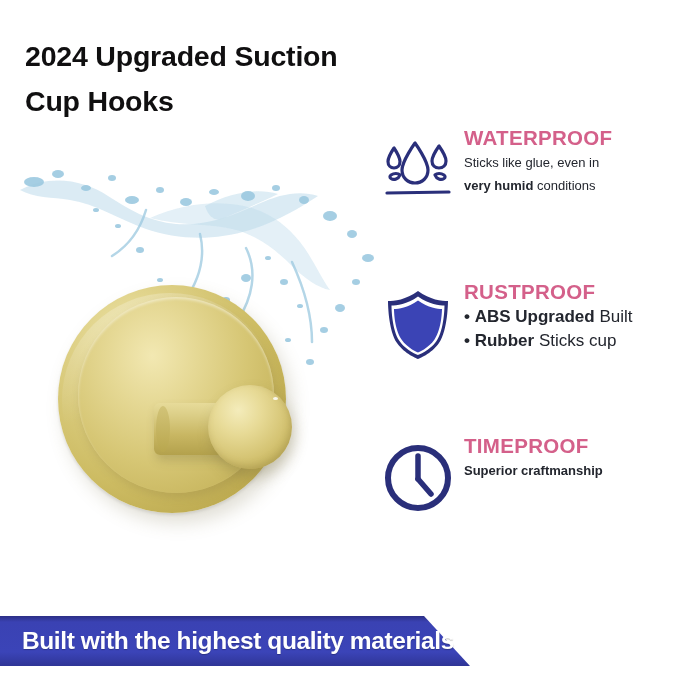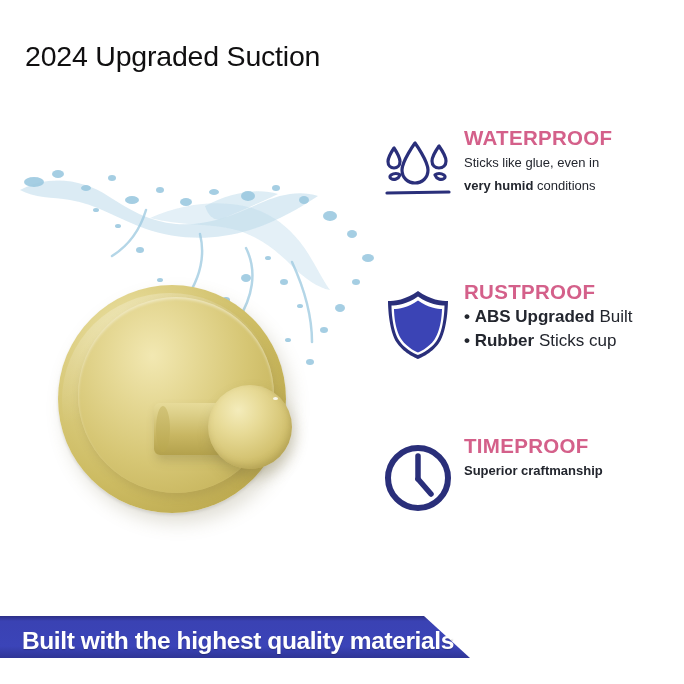--- a/index.html
+++ b/index.html
@@ -22,21 +22,21 @@
     background: #ffffff;
   }
 
   
   .title {
     position: absolute;
     left: 25px;
     top: 34px;
     width: 360px;
     font-size: 28.5px;
-    font-weight: normal;
+    font-weight: bold;
     line-height: 45px;
     color: #100f10;
     letter-spacing: -0.2px;
   }
   .title .line2 { display: block; }
 
   
   .product-area {
     position: absolute;
     left: 0px;
@@ -173,21 +173,21 @@
   }
   .bullet-line .dot { font-weight: bold; }
   .bullet-line .b { font-weight: bold; }
 
   
   .banner {
     position: absolute;
     left: 0;
     top: 616px;
     width: 470px;
-    height: 42px;
+    height: 50px;
   }
   .banner-shape {
     position: absolute;
     inset: 0;
     background: linear-gradient(180deg, #2c2f86 0%, #3a42b3 12%, #3b44b8 72%, #2f3596 100%);
     clip-path: polygon(0 0, 424px 0, 470px 100%, 0 100%);
   }
   .banner-text {
     position: absolute;
     left: 22px;
@@ -203,20 +203,21 @@
     text-shadow: 0 1px 1px rgba(0,0,0,0.25);
   }
 </style>
 </head>
 <body>
 
 <div class="page">
 
   <div class="title">
     <span>2024 Upgraded Suction</span>
+    <span class="line2">Cup Hooks</span>
   </div>
 
   <div class="product-area">
 
     <div class="splash">
       <svg width="390" height="330" viewBox="0 0 390 330" aria-hidden="true">
         <g fill="#b9d9ea" opacity="0.95">
           <path d="M20 60 C50 44, 84 50, 108 66 C128 79, 150 92, 176 94 C206 96, 232 86, 258 74 C280 64, 300 60, 318 66 C300 78, 276 92, 250 100 C214 111, 178 110, 146 99 C118 89, 96 74, 70 70 C52 67, 34 68, 20 60 Z" opacity="0.55"></path>
           <path d="M150 88 C182 74, 214 70, 244 76 C268 81, 286 94, 300 112 C312 127, 320 146, 330 160 C318 158, 304 148, 292 136 C276 120, 258 106, 236 100 C210 93, 180 96, 150 88 Z" opacity="0.42"></path>
           <path d="M205 76 C232 62, 258 58, 278 64 C262 72, 242 80, 224 88 C216 92, 209 88, 205 76 Z" opacity="0.5"></path>

